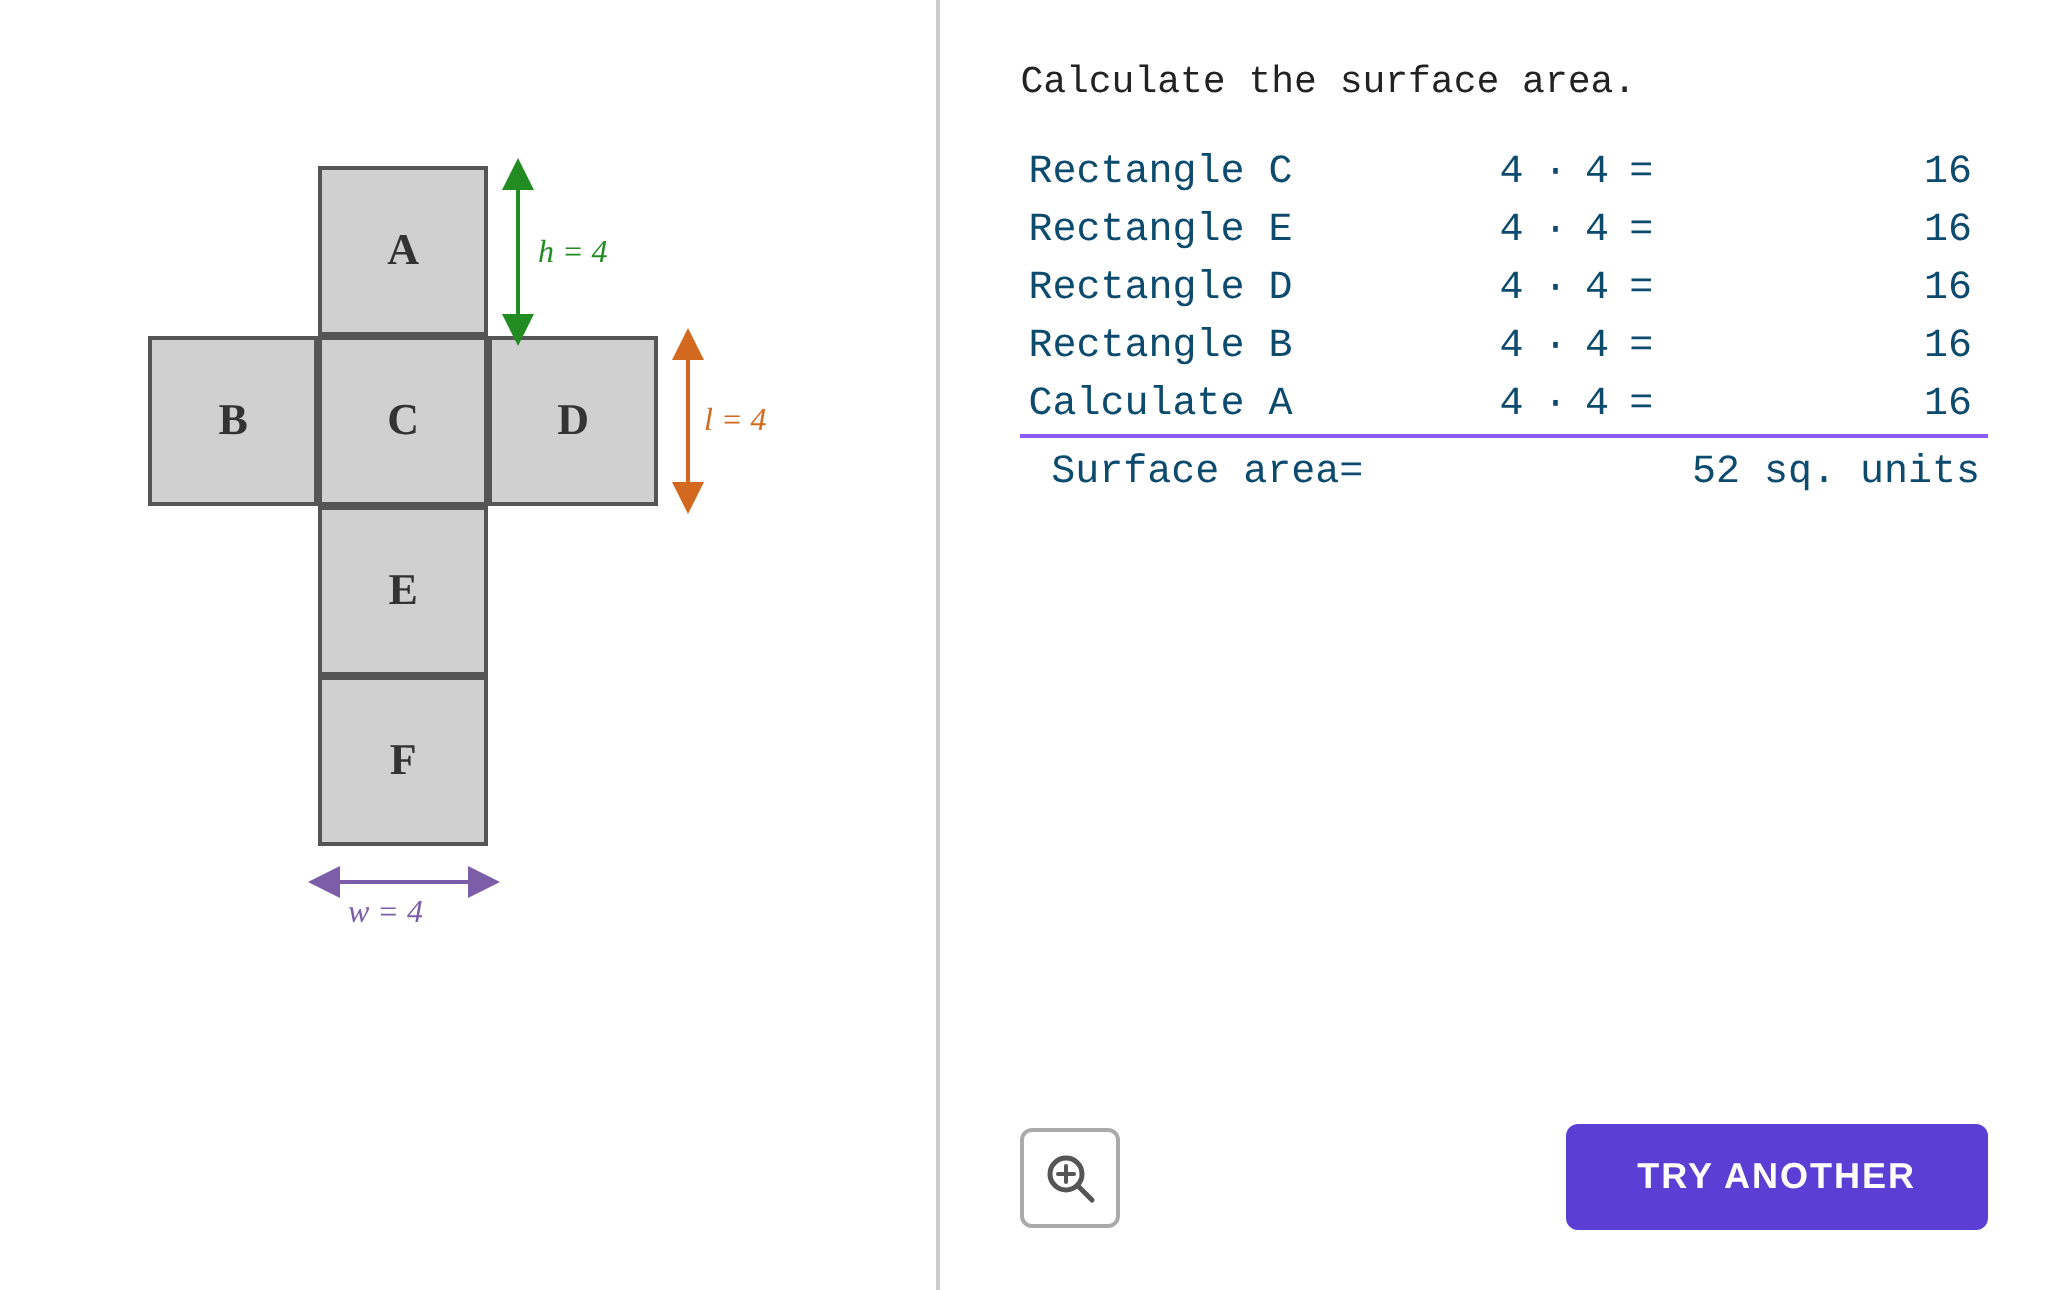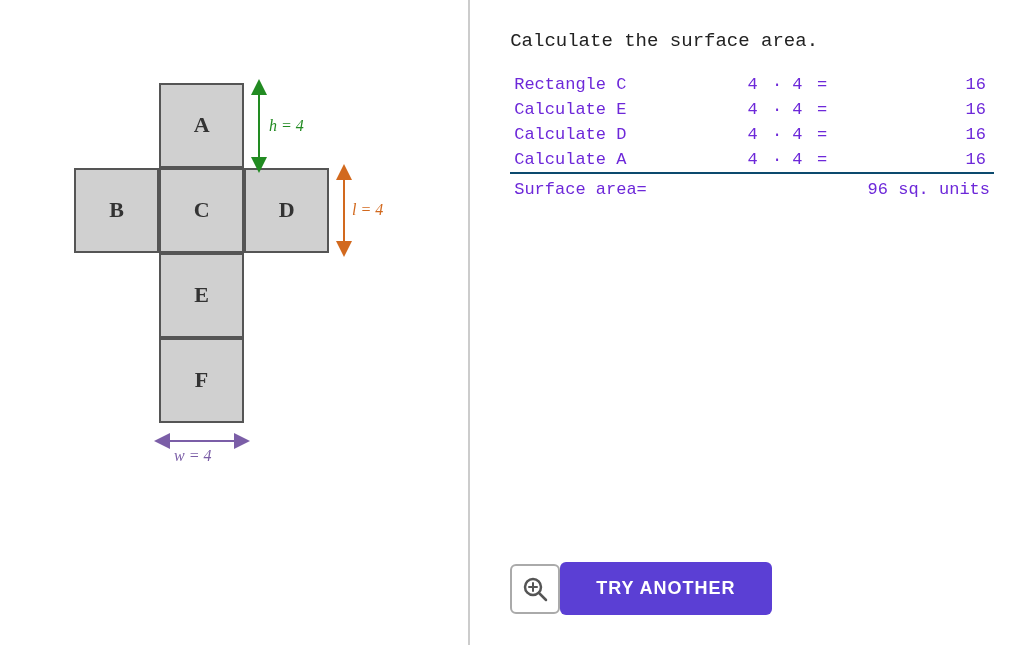--- a/index.html
+++ b/index.html
@@ -67,52 +67,53 @@
     }
 
     
     .calc-table {
       width: 100%;
       border-collapse: collapse;
     }
 
     .calc-table td {
       font-family: 'Courier New', monospace;
-      font-size: 17px;
+      font-size: 20px;
       padding: 3px 4px;
       white-space: nowrap;
-      color: #6d28d9;
+      color: #0c4a6e;
     }
 
     .orange { color: #d2691e; }
 
     .divider-row td {
-      border-top: 2px solid #0c4a6e;
+      border-top: 2px solid #8b5cf6;
       padding-top: 6px;
+      text-align: right;
     }
 
     .surface-area-label {
       color: #4169e1;
       font-family: 'Courier New', monospace;
       font-size: 17px;
     }
 
     .surface-area-value {
       font-family: 'Courier New', monospace;
       font-size: 17px;
       text-align: right;
       color: #222;
     }
 
     
     .bottom-bar {
       margin-top: auto;
       display: flex;
       align-items: center;
-      justify-content: flex-start;
+      justify-content: space-between;
       padding-top: 10px;
     }
 
     .zoom-btn {
       width: 50px;
       height: 50px;
       border: 2px solid #aaa;
       border-radius: 6px;
       background: #fff;
       display: flex;
@@ -219,55 +220,64 @@
         <td>Rectangle C</td>
         <td style="width:60px;"></td>
         <td class="orange">4</td>
         <td style="text-align:center;">·</td>
         <td class="orange">4</td>
         <td style="text-align:center;">=</td>
         <td style="text-align:right; padding-right:8px;">16</td>
       </tr>
 
       <tr>
-        <td>Calculate E</td>
-        <td></td>
-        <td class="orange">4</td>
-        <td style="text-align:center;">·</td>
-        <td class="orange">4</td>
-        <td style="text-align:center;">=</td>
-        <td style="text-align:right; padding-right:8px;">16</td>
-      </tr>
-
-      <tr>
-        <td>Calculate D</td>
-        <td></td>
-        <td class="orange">4</td>
-        <td style="text-align:center;">·</td>
-        <td class="orange">4</td>
-        <td style="text-align:center;">=</td>
-        <td style="text-align:right; padding-right:8px;">16</td>
-      </tr>
-
+        <td>Rectangle E</td>
+        <td></td>
+        <td class="orange">4</td>
+        <td style="text-align:center;">·</td>
+        <td class="orange">4</td>
+        <td style="text-align:center;">=</td>
+        <td style="text-align:right; padding-right:8px;">16</td>
+      </tr>
+
+      <tr>
+        <td>Rectangle D</td>
+        <td></td>
+        <td class="orange">4</td>
+        <td style="text-align:center;">·</td>
+        <td class="orange">4</td>
+        <td style="text-align:center;">=</td>
+        <td style="text-align:right; padding-right:8px;">16</td>
+      </tr>
+
+      <tr>
+        <td>Rectangle B</td>
+        <td></td>
+        <td class="orange">4</td>
+        <td style="text-align:center;">·</td>
+        <td class="orange">4</td>
+        <td style="text-align:center;">=</td>
+        <td style="text-align:right; padding-right:8px;">16</td>
+      </tr>
 
       <tr>
         <td>Calculate A</td>
         <td></td>
         <td class="orange">4</td>
         <td style="text-align:center;">·</td>
         <td class="orange">4</td>
         <td style="text-align:center;">=</td>
         <td style="text-align:right; padding-right:8px;">16</td>
       </tr>
 
 
       <tr class="divider-row">
         <td class="surface-area-label">Surface area=</td>
         <td colspan="5"></td>
-        <td class="surface-area-value">96 sq. units</td>
+        <td class="surface-area-value">52 sq. units</td>
       </tr>
     </tbody>
   </table>
 
   <div class="bottom-bar">
     <button class="zoom-btn" title="Zoom">
       <svg width="28" height="28" viewBox="0 0 28 28">
         <circle cx="12" cy="12" r="8" fill="none" stroke="#555" stroke-width="2.5"></circle>
         <line x1="18.5" y1="18.5" x2="25" y2="25" stroke="#555" stroke-width="2.5" stroke-linecap="round"></line>
         <line x1="8" y1="12" x2="16" y2="12" stroke="#555" stroke-width="2" stroke-linecap="round"></line>

